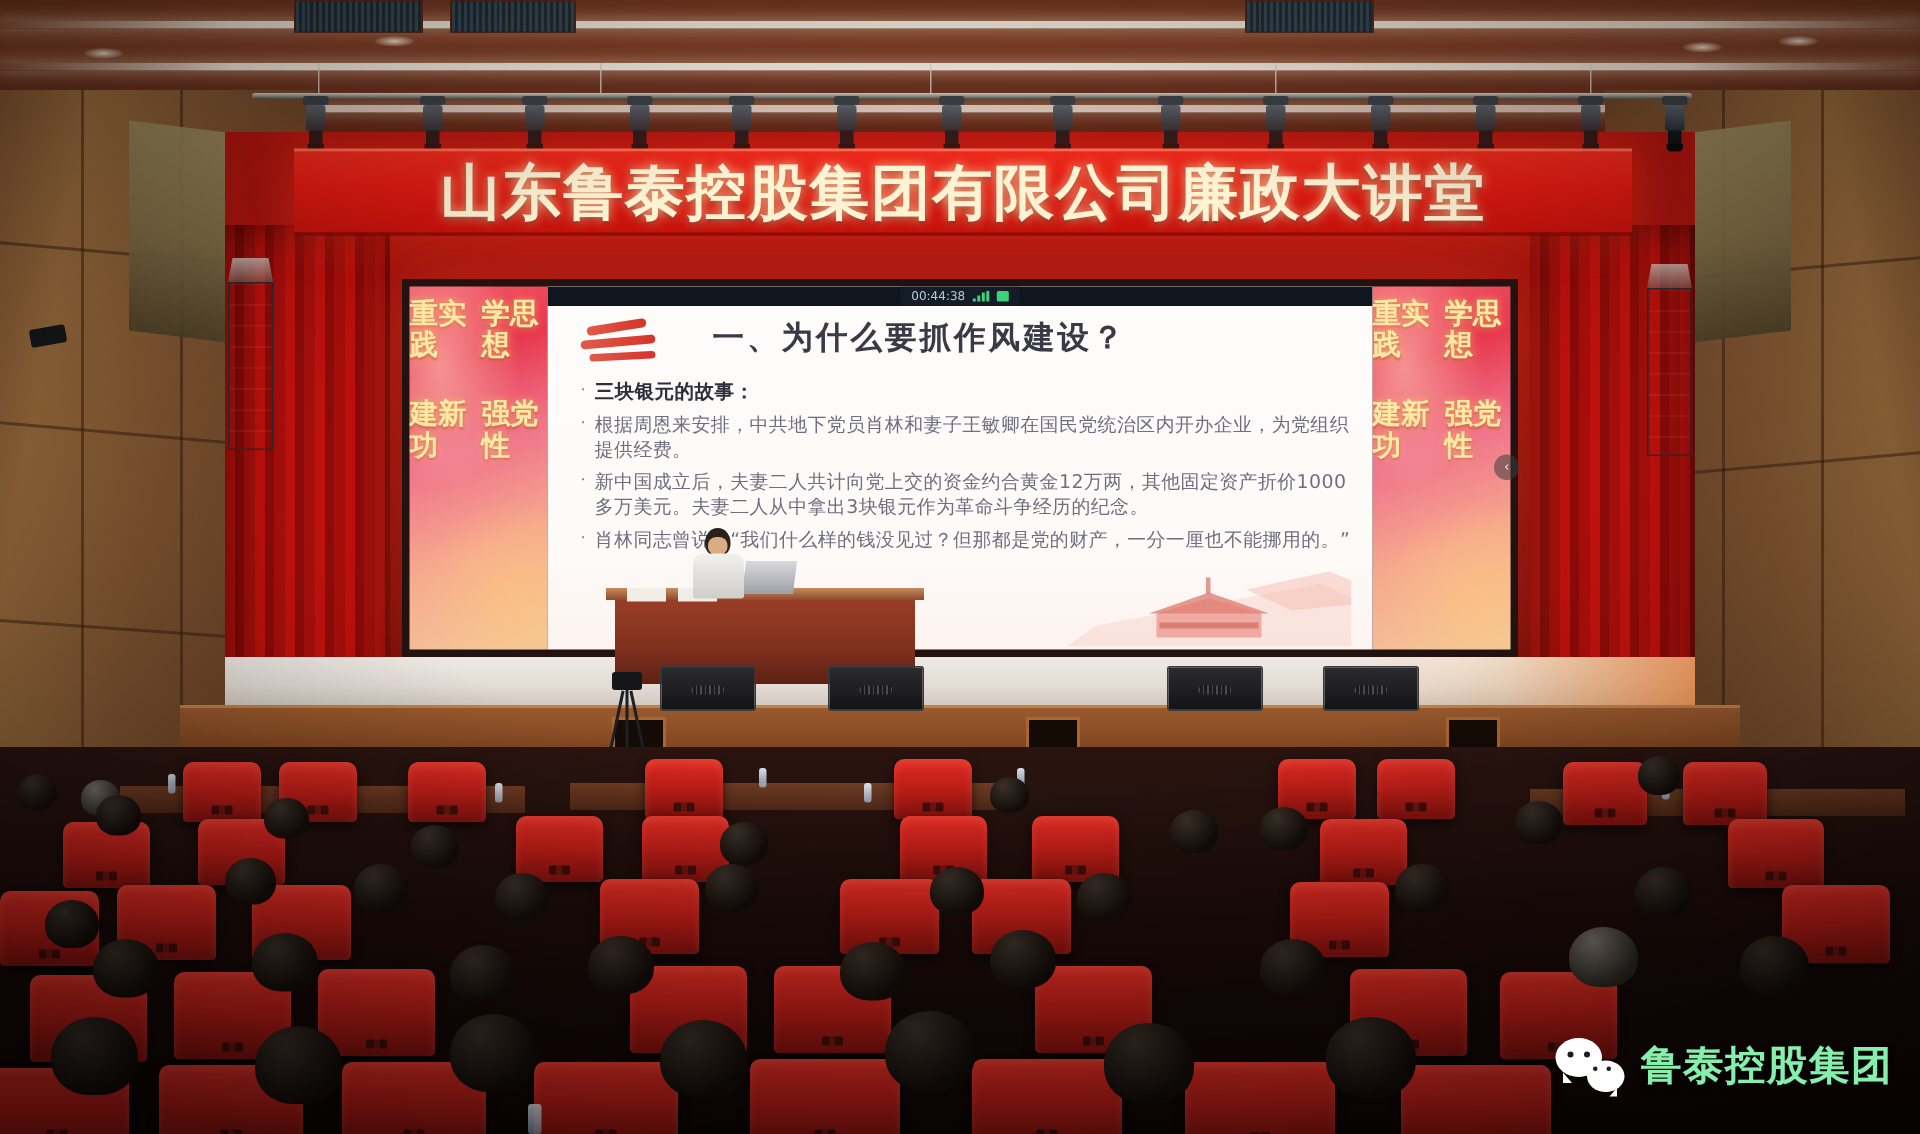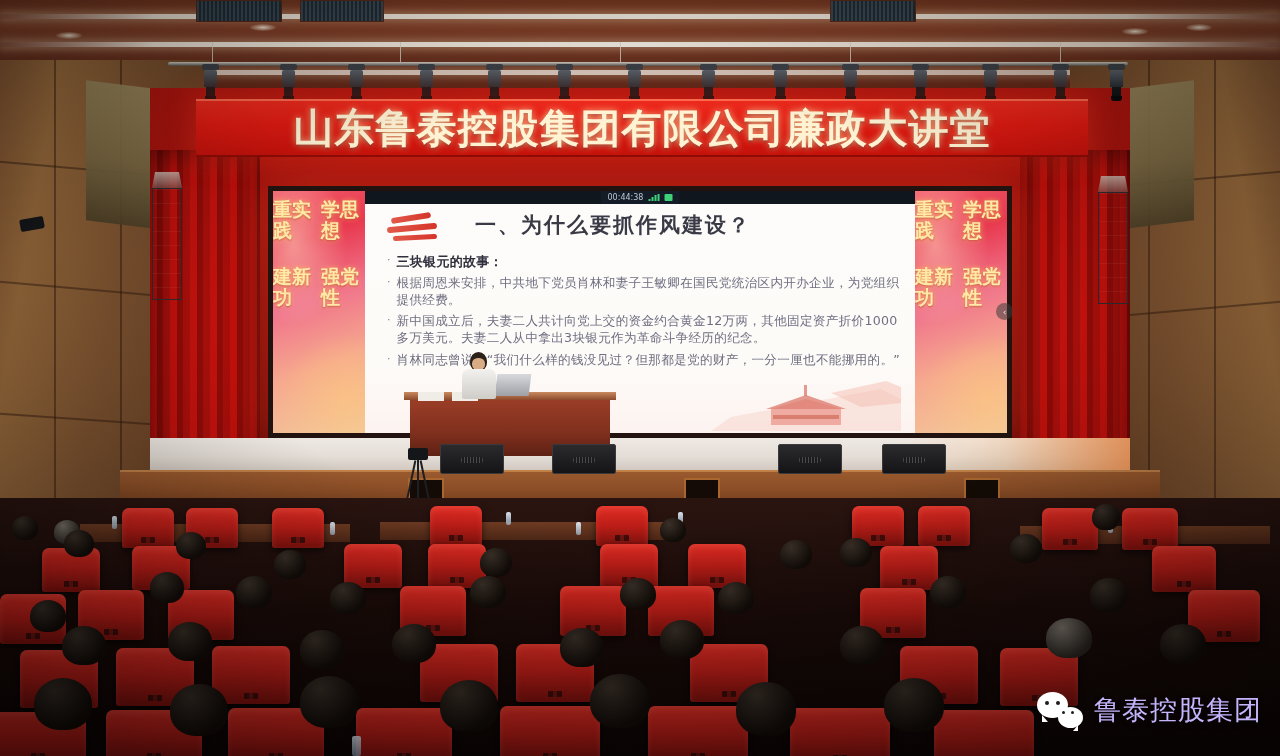--- a/index.html
+++ b/index.html
@@ -179,21 +179,21 @@
   .wechat { position:relative; width:46px; height:36px; }
   .wechat .b1 { position:absolute; left:0; top:0; width:31px; height:26px;
      border-radius:50%; background:#fff; }
   .wechat .b1::after { content:""; position:absolute; left:5px; bottom:-4px;
      border-left:6px solid #fff; border-top:7px solid transparent; border-bottom:0; }
   .wechat .b2 { position:absolute; right:0; bottom:0; width:25px; height:21px;
      border-radius:50%; background:#fff; }
   .wechat .b2::after { content:""; position:absolute; right:5px; bottom:-3px;
      border-right:5px solid #fff; border-top:6px solid transparent; }
   .wechat .e { position:absolute; width:4px; height:4px; border-radius:50%; background:#1d1d1d; }
-  .wm-text { font-size:27px; font-weight:400; color:#c4b5fd;
+  .wm-text { font-size:27px; font-weight:700; color:#86efac;
      text-shadow:0 2px 5px rgba(0,0,0,.75); letter-spacing:1px; }
 </style>
 </head>
 <body>
 
 <div id="scene">
 
   <div class="ceiling">
     <div class="ceil-strip" style="top:14px"></div>
     <div class="ceil-strip" style="top:42px"></div>

